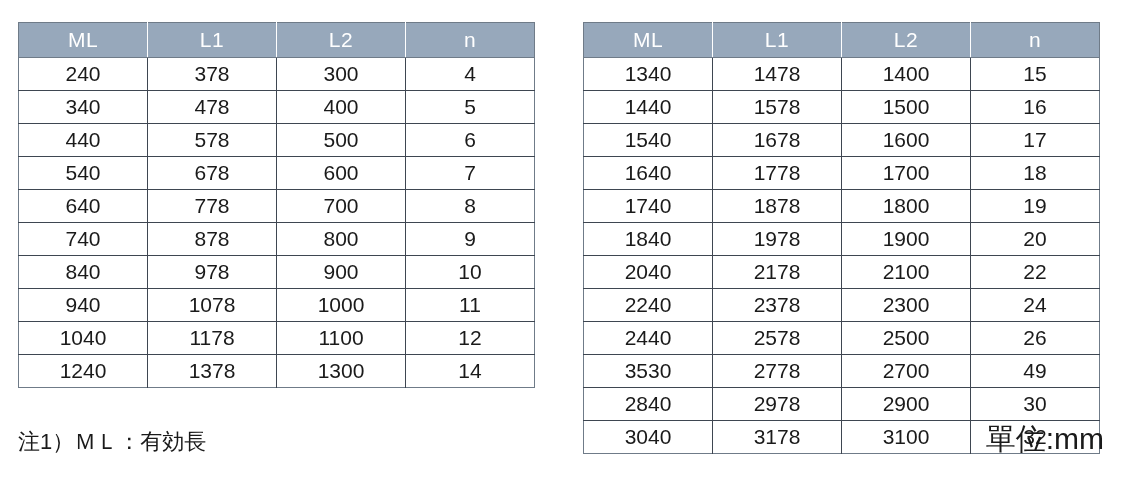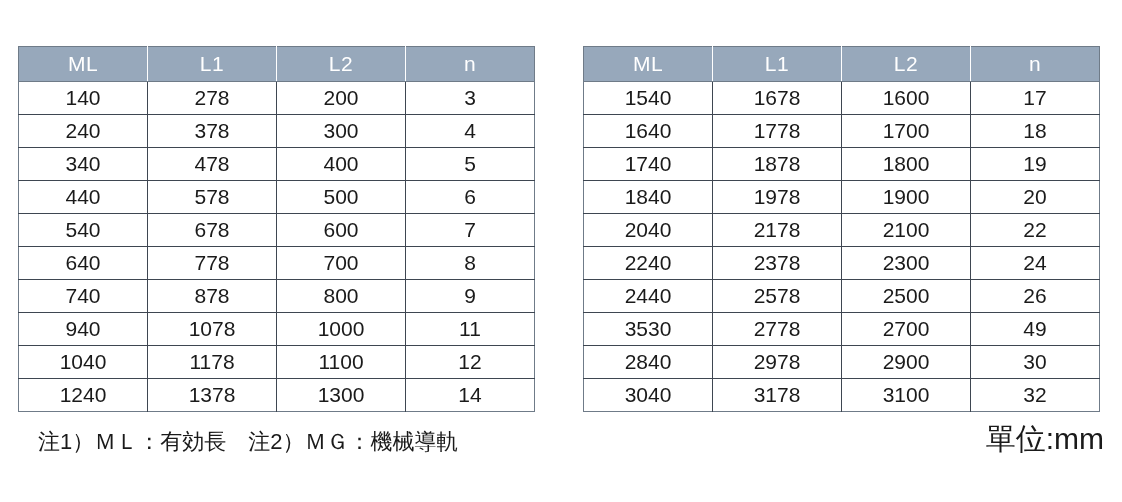--- a/index.html
+++ b/index.html
@@ -25,21 +25,20 @@
     display: flex;
     flex-direction: row;
     gap: 48px;
     align-items: flex-start;
   }
   table.spec {
     border-collapse: collapse;
     table-layout: fixed;
     width: 516px;
     border: 1px solid #6f7b88;
-    margin-top: 24px;
   }
   table.spec col.c0 { width: 129px; }
   table.spec col.c1 { width: 129px; }
   table.spec col.c2 { width: 129px; }
   table.spec col.c3 { width: 129px; }
 
   table.spec thead th {
     background: #97a8bb;
     color: #ffffff;
     font-weight: normal;
@@ -73,21 +72,20 @@
   .footer {
     position: absolute;
     left: 18px;
     right: 18px;
     bottom: 42px;
     display: flex;
     align-items: baseline;
     justify-content: space-between;
     font-size: 22px;
     color: #1a1a1a;
-    margin-left: 20px;
   }
   .notes {
     display: flex;
     align-items: baseline;
   }
   .note-gap {
     display: inline-block;
     width: 22px;
   }
   .unit {
@@ -111,26 +109,20 @@
       <thead>
         <tr>
           <th>ML</th>
           <th>L1</th>
           <th>L2</th>
           <th>n</th>
         </tr>
       </thead>
       <tbody>
         <tr>
-          <td>140</td>
-          <td>278</td>
-          <td>200</td>
-          <td>3</td>
-        </tr>
-        <tr>
           <td>240</td>
           <td>378</td>
           <td>300</td>
           <td>4</td>
         </tr>
         <tr>
           <td>340</td>
           <td>478</td>
           <td>400</td>
           <td>5</td>
@@ -151,20 +143,26 @@
           <td>640</td>
           <td>778</td>
           <td>700</td>
           <td>8</td>
         </tr>
         <tr>
           <td>740</td>
           <td>878</td>
           <td>800</td>
           <td>9</td>
+        </tr>
+        <tr>
+          <td>840</td>
+          <td>978</td>
+          <td>900</td>
+          <td>10</td>
         </tr>
         <tr>
           <td>940</td>
           <td>1078</td>
           <td>1000</td>
           <td>11</td>
         </tr>
         <tr>
           <td>1040</td>
           <td>1178</td>
@@ -190,20 +188,32 @@
       <thead>
         <tr>
           <th>ML</th>
           <th>L1</th>
           <th>L2</th>
           <th>n</th>
         </tr>
       </thead>
       <tbody>
         <tr>
+          <td>1340</td>
+          <td>1478</td>
+          <td>1400</td>
+          <td>15</td>
+        </tr>
+        <tr>
+          <td>1440</td>
+          <td>1578</td>
+          <td>1500</td>
+          <td>16</td>
+        </tr>
+        <tr>
           <td>1540</td>
           <td>1678</td>
           <td>1600</td>
           <td>17</td>
         </tr>
         <tr>
           <td>1640</td>
           <td>1778</td>
           <td>1700</td>
           <td>18</td>
@@ -258,18 +268,17 @@
         </tr>
       </tbody>
     </table>
 
   </div>
 
   <div class="footer">
     <div class="notes">
       <span>注1）ＭＬ：有効長</span>
       <span class="note-gap"></span>
-      <span>注2）ＭＧ：機械導軌</span>
     </div>
     <div class="unit">單位:mm</div>
   </div>
 
 </div>
 
 </body></html>

